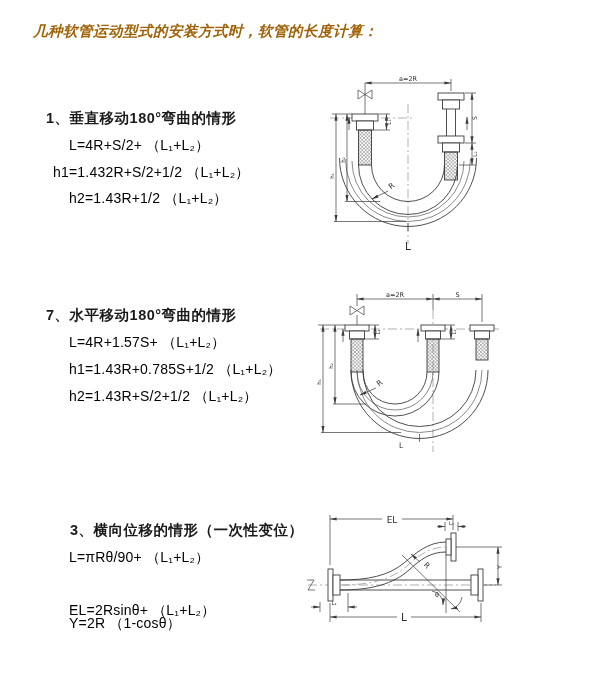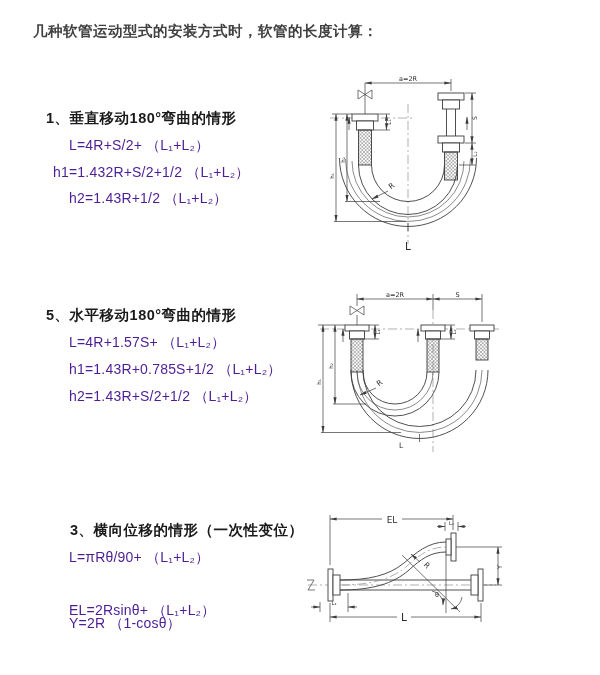--- a/index.html
+++ b/index.html
@@ -2,42 +2,42 @@
 <html><head>
 <meta charset="utf-8">
 <style>
   html,body{margin:0;padding:0;}
   body{
     width:600px;height:675px;position:relative;background:#ffffff;
     font-family:"Liberation Sans","DejaVu Sans",sans-serif;
     overflow:hidden;
   }
   .abs{position:absolute;}
-  .title{font-size:14.5px;font-weight:600;color:#404040;letter-spacing:.5px;}
+  .title{font-size:14.5px;font-weight:600;color:#a16207;letter-spacing:.5px;font-style:italic;}
   .heading{font-size:14.5px;font-weight:600;color:#1a1a1a;letter-spacing:.5px;}
-  .formula{font-size:14px;font-weight:500;color:#4c1d95;letter-spacing:.2px;}
+  .formula{font-size:14px;font-weight:500;color:#000000;letter-spacing:.2px;}
   svg{position:absolute;overflow:visible;}
   svg text{fill:#2b2b2b;font-family:"DejaVu Sans","Liberation Sans",sans-serif;}
   .ln{fill:none;stroke:#3c3c3c;stroke-width:.9;}
   .th{stroke-width:.6;}
   .dm{fill:none;stroke:#3c3c3c;stroke-width:.7;}
   .cl{fill:none;stroke:#8f8f8f;stroke-width:.7;stroke-dasharray:9 3 2 3;}
   .wh{fill:#ffffff;}
 </style>
 </head>
 <body>
 
 <div class="abs title" style="left:33px;top:22px;">几种软管运动型式的安装方式时，软管的长度计算：</div>
 
 <div class="abs heading" style="left:46px;top:109px;text-align:right;">1、垂直移动180°弯曲的情形</div>
 <div class="abs formula" style="left:69px;top:137px;">L=4R+S/2+ （L₁+L₂）</div>
 <div class="abs formula" style="left:53px;top:164px;">h1=1.432R+S/2+1/2 （L₁+L₂）</div>
 <div class="abs formula" style="left:69px;top:190px;">h2=1.43R+1/2 （L₁+L₂）</div>
 
-<div class="abs heading" style="left:46px;top:306px;">5、水平移动180°弯曲的情形</div>
+<div class="abs heading" style="left:46px;top:306px;">7、水平移动180°弯曲的情形</div>
 <div class="abs formula" style="left:69px;top:334px;">L=4R+1.57S+ （L₁+L₂）</div>
 <div class="abs formula" style="left:69px;top:361px;">h1=1.43R+0.785S+1/2 （L₁+L₂）</div>
 <div class="abs formula" style="left:69px;top:388px;">h2=1.43R+S/2+1/2 （L₁+L₂）</div>
 
 <div class="abs heading" style="left:42px;top:521px;margin-left:28px;">3、横向位移的情形（一次性变位）</div>
 <div class="abs formula" style="left:69px;top:549px;">L=πRθ/90+ （L₁+L₂）</div>
 <div class="abs formula" style="left:69px;top:576px;margin-top:39px;">Y=2R （1-cosθ）</div>
 <div class="abs formula" style="left:69px;top:602px;">EL=2Rsinθ+ （L₁+L₂）</div>
 
 <svg style="left:308px;top:68px;" width="285" height="195" viewBox="0 0 285 195">

